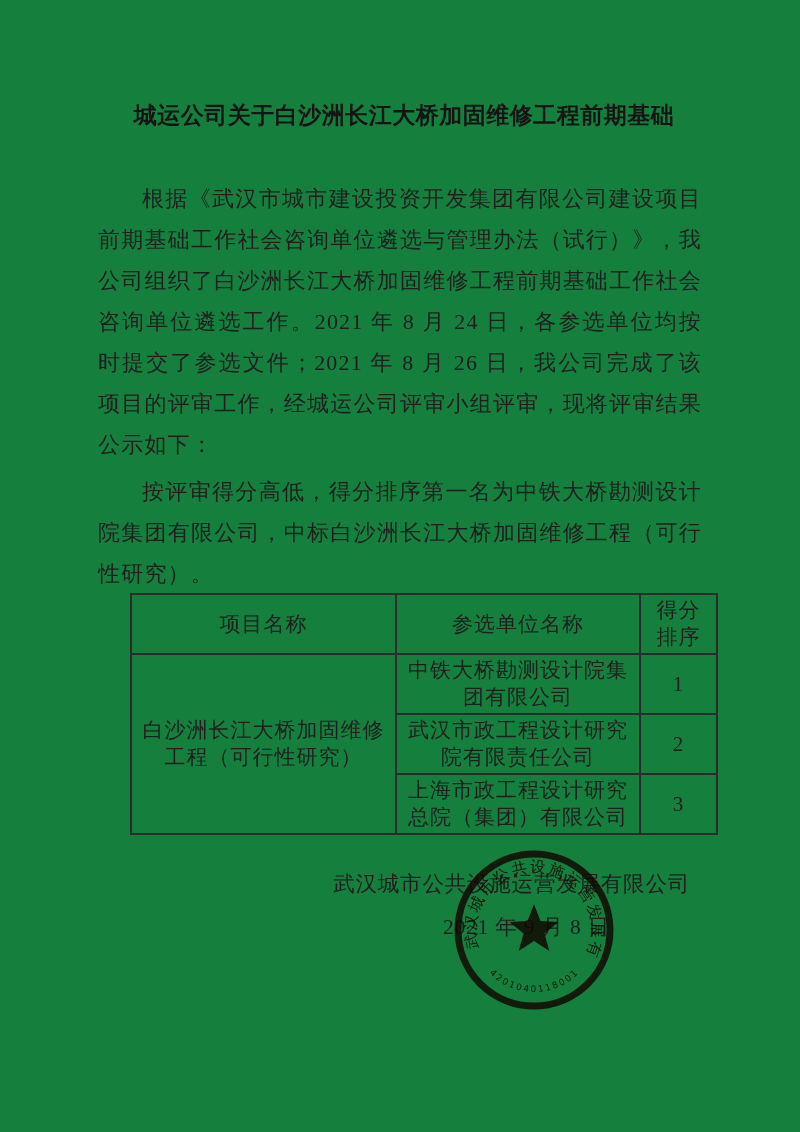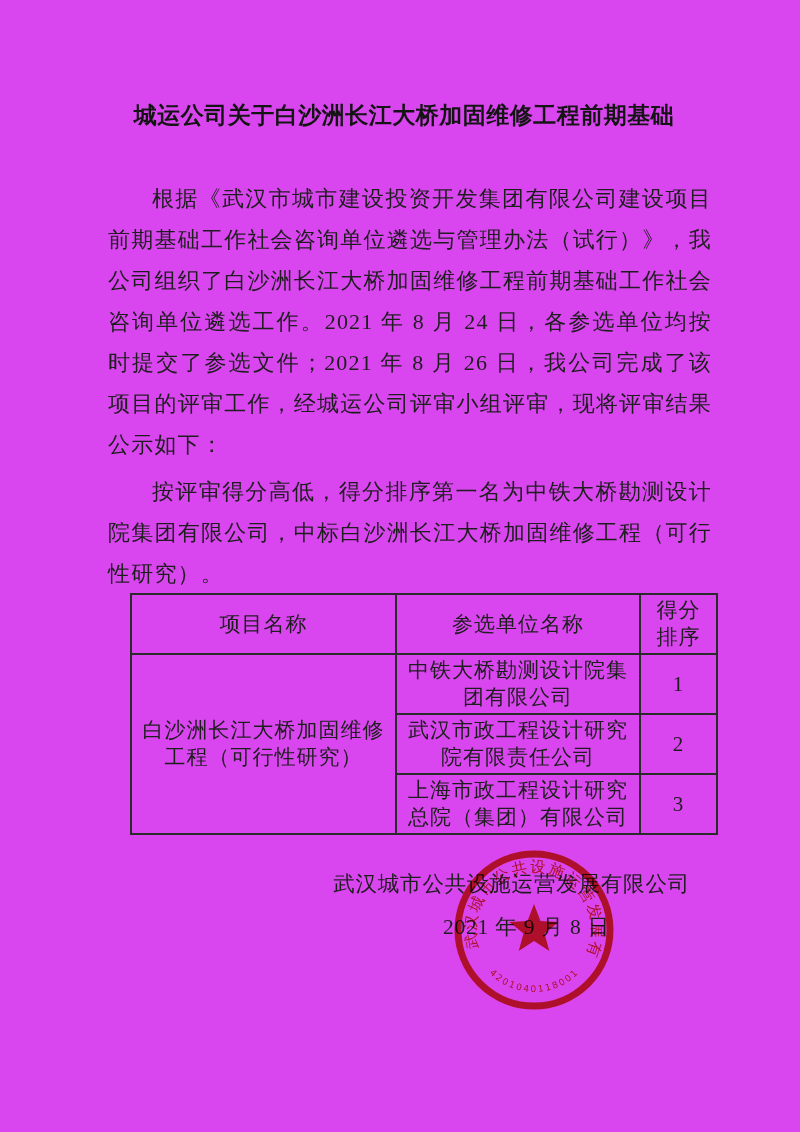--- a/index.html
+++ b/index.html
@@ -5,41 +5,41 @@
   html, body {
     margin: 0;
     padding: 0;
     background: #e8e8e8;
   }
   .page {
     position: relative;
     width: 800px;
     height: 1132px;
     margin: 0 auto;
-    background: #d946ef;
+    background: #15803d;
     overflow: hidden;
     font-family: "Liberation Serif", "DejaVu Serif", serif;
     color: #1c1c1c;
   }
   .doc-title {
     position: absolute;
     top: 95px;
     left: 96px;
     width: 616px;
     text-align: center;
     font-size: 23px;
     font-weight: bold;
     line-height: 42px;
     color: #141414;
     letter-spacing: 0.5px;
   }
   .doc-body {
     position: absolute;
     top: 178px;
-    left: 108px;
+    left: 98px;
     width: 604px;
     font-size: 22px;
     line-height: 41px;
     text-align: justify;
     text-justify: inter-character;
     color: #1e1e1e;
   }
   .doc-body p {
     margin: 0;
     text-indent: 2em;

